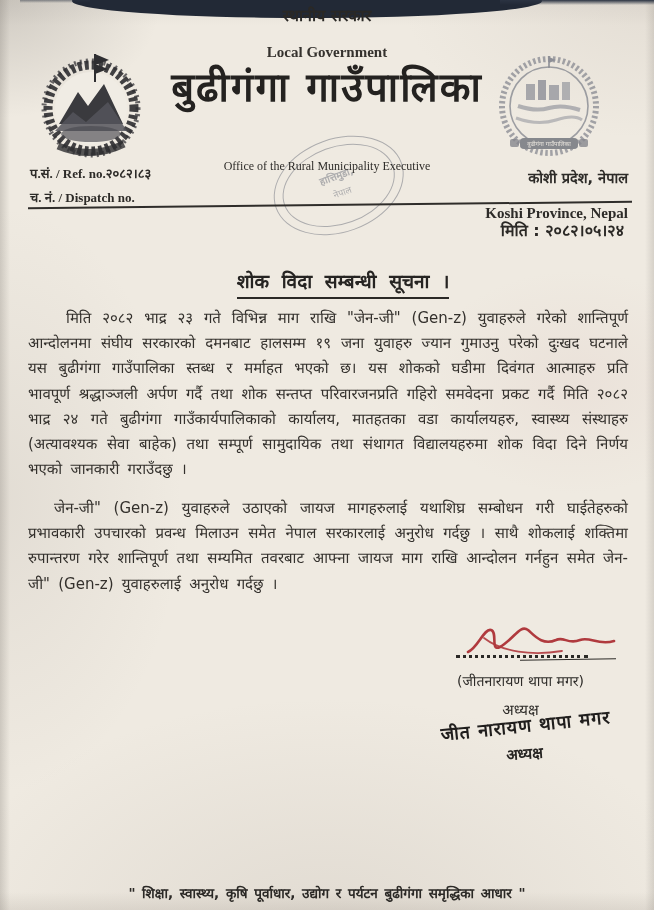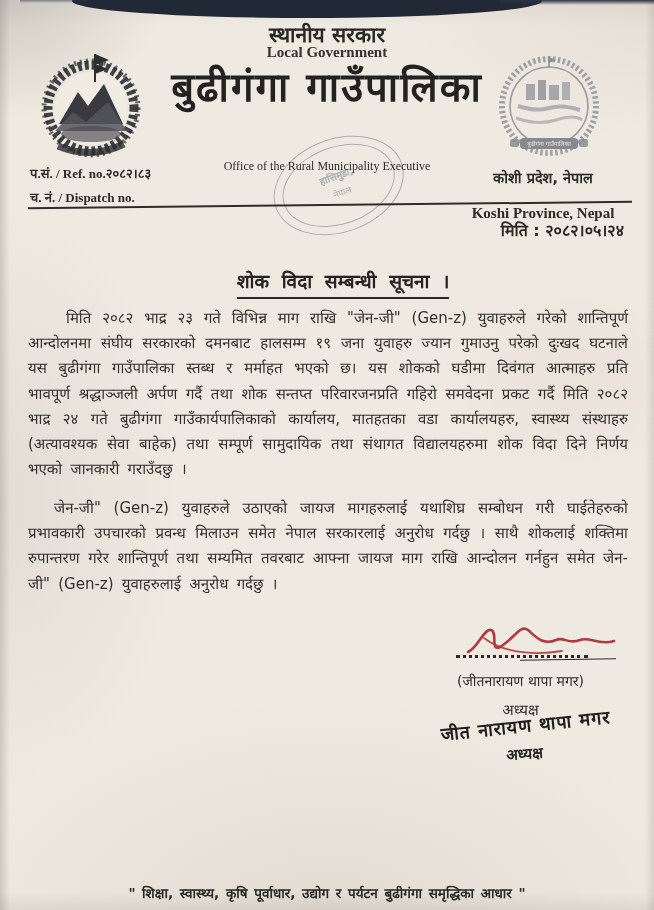--- a/index.html
+++ b/index.html
@@ -20,29 +20,29 @@
     color:#2e2c29;
   }
   .abs{position:absolute;}
   .center{left:0;right:0;text-align:center;}
   .serif{font-family:"Liberation Serif","DejaVu Serif",serif;}
   
   .band-main{position:absolute;top:-16px;left:72px;width:470px;height:34px;background:#222936;border-radius:50%;}
   .band-tail{position:absolute;top:0px;left:500px;width:154px;height:5px;background:linear-gradient(180deg,#2b3342,rgba(43,51,66,0));}
   .band-tail2{position:absolute;top:0px;left:20px;width:70px;height:3px;background:linear-gradient(180deg,rgba(43,51,66,.5),rgba(43,51,66,0));}
   
-  .t-local-np{top:20px;font-size:21px;font-weight:bold;color:#2a2825;}
+  .t-local-np{top:4px;font-size:16px;font-weight:bold;color:#2a2825;}
   .t-local-en{top:44px;font-size:15px;font-weight:bold;color:#35322e;}
   .t-muni-np{top:58px;font-size:40px;font-weight:bold;letter-spacing:2px;color:#242220;}
   .t-muni-en{top:108px;font-size:24px;color:#2c2a27;letter-spacing:0.5px;}
   .t-office-np{top:136px;font-size:17px;font-weight:bold;color:#2a2825;}
   .t-office-en{top:159px;font-size:12px;font-weight:normal;color:#2e2c29;}
   .t-address{top:182px;font-size:13.5px;font-weight:bold;color:#34312d;}
   .ref-block{left:30px;top:162px;font-size:13px;font-weight:bold;line-height:24px;color:#2d2b28;}
-  .prov-block{right:26px;top:167px;width:170px;text-align:center;color:#2d2b28;}
+  .prov-block{right:26px;top:167px;width:170px;text-align:right;color:#2d2b28;}
   .prov-np{font-size:14.5px;font-weight:bold;}
   .prov-en{font-size:15px;font-weight:bold;margin-top:18px;}
   .rule{left:28px;right:22px;top:204px;border-top:2px solid #2f2d2a;transform:rotate(-0.6deg);}
   .date-line{right:30px;top:219px;font-size:16px;font-weight:bold;color:#2b2926;}
   
   .subject-wrap{top:268px;}
   .subject{display:inline-block;font-size:19px;font-weight:bold;word-spacing:6px;
     border-bottom:2px solid #2b2926;padding-bottom:3px;color:#262422;margin-left:32px;}
   
   .para{left:28px;width:600px;text-align:justify;font-size:15px;line-height:25.2px;

